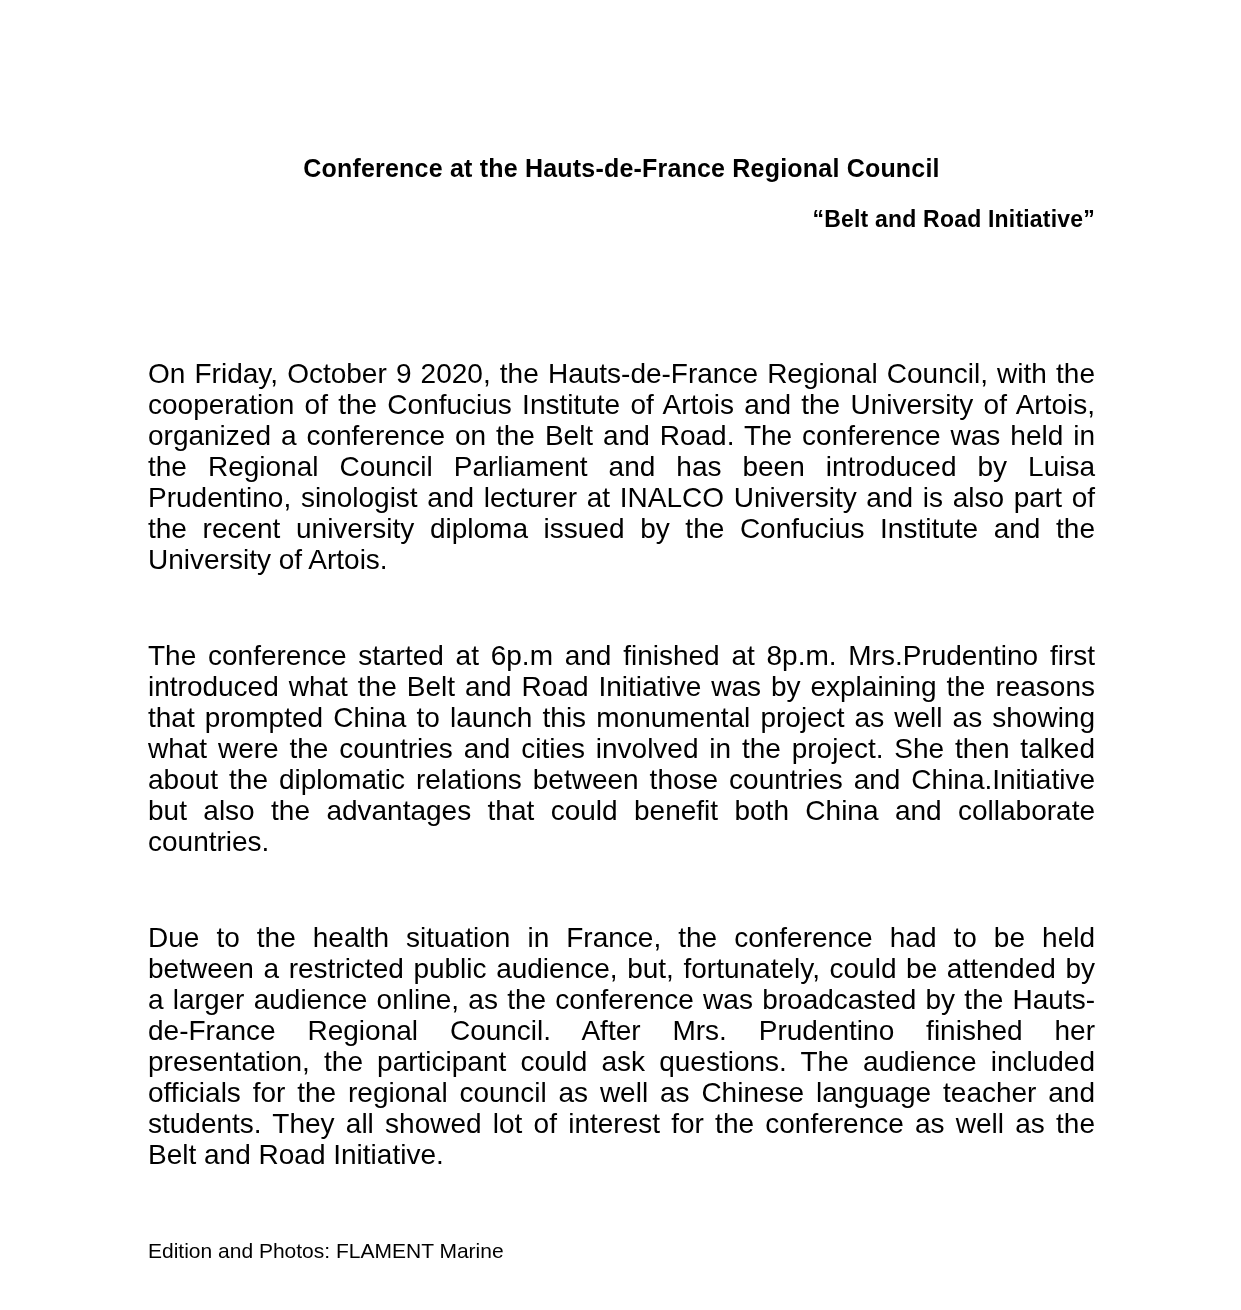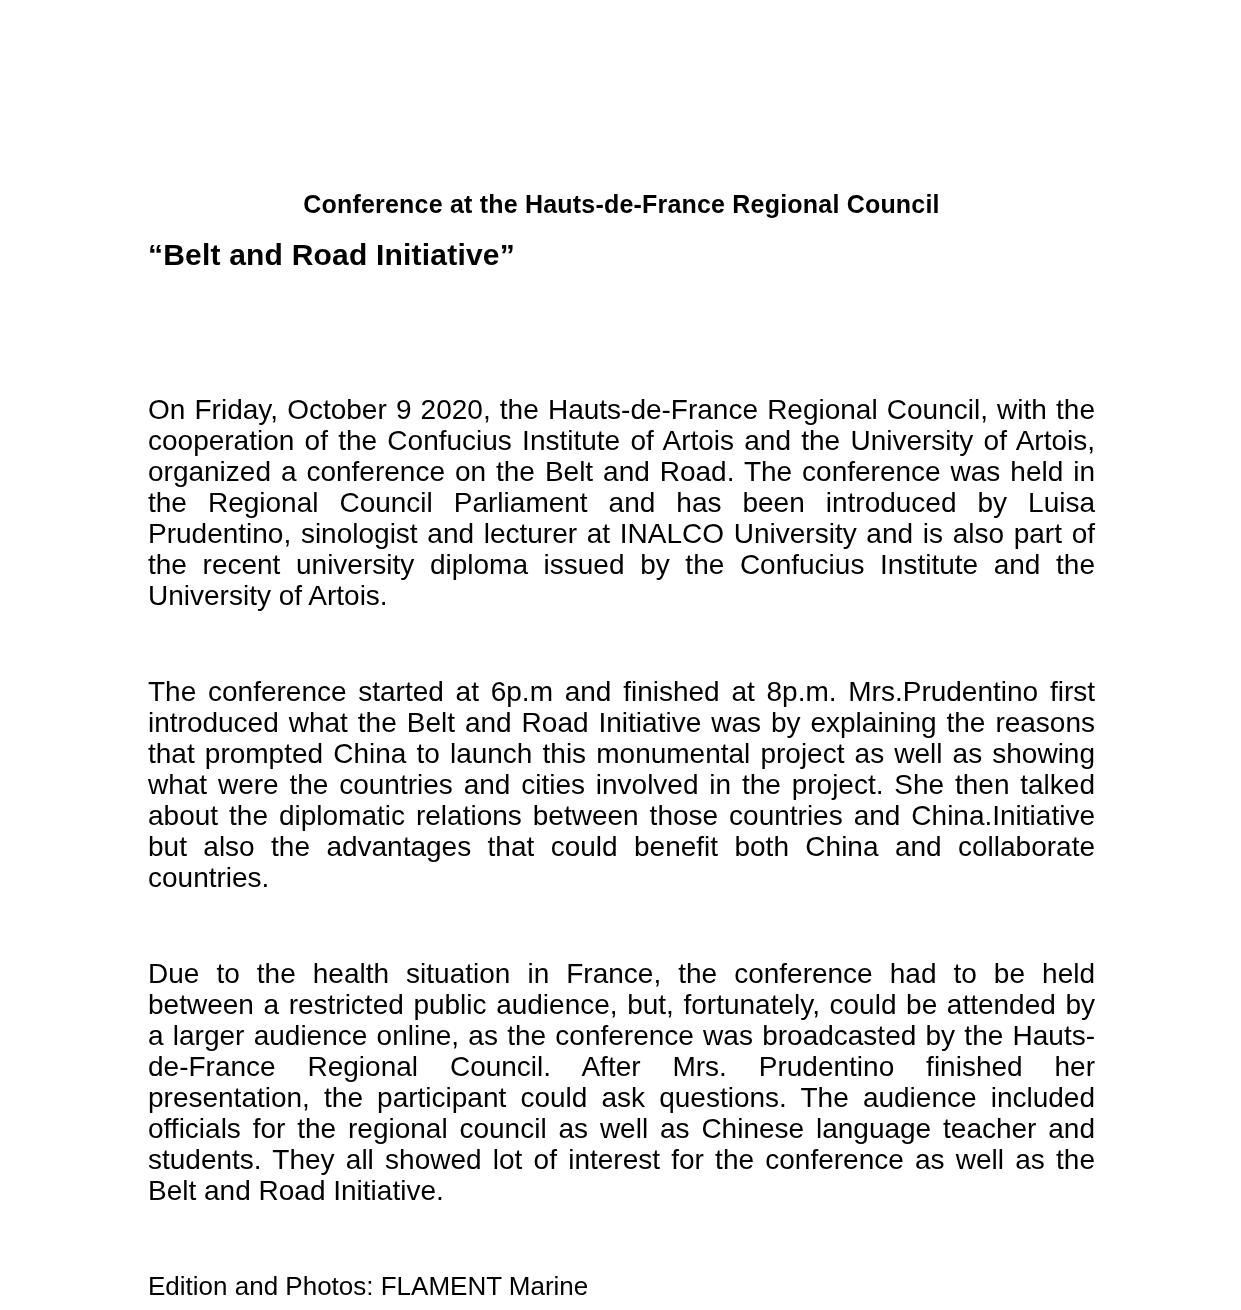--- a/index.html
+++ b/index.html
@@ -11,55 +11,54 @@
     position: relative;
     width: 1241px;
     height: 1310px;
     background: #ffffff;
     color: #000000;
     font-family: "Liberation Sans", sans-serif;
     overflow: hidden;
     box-sizing: border-box;
   }
   .content {
-    padding: 12px 146px 0 148px;
+    padding: 3px 146px 0 148px;
     box-sizing: border-box;
-    margin-top: 27px;
   }
   .doc-title {
     margin: 0;
     padding-top: 150px;
     font-size: 25px;
     line-height: 30px;
     font-weight: bold;
     text-align: center;
     letter-spacing: 0.2px;
   }
   .doc-subtitle {
     margin: 0;
     margin-top: 21px;
-    font-size: 30px;
+    font-size: 23px;
     line-height: 30px;
     font-weight: bold;
-    text-align: left;
+    text-align: right;
     letter-spacing: 0.2px;
   }
   .body-paragraph {
     margin: 0 0 65px 0;
     font-size: 28px;
     line-height: 31px;
     text-align: justify;
     text-justify: inter-word;
   }
   .body-paragraph.first {
     margin-top: 124px;
   }
   .credits-line {
     margin: 0;
-    font-size: 26px;
+    font-size: 21px;
     line-height: 31px;
     text-align: left;
   }
 </style>
 </head>
 <body>
 
 <div class="page">
   <div class="content">
     <h1 class="doc-title">Conference at the Hauts-de-France Regional Council</h1>

